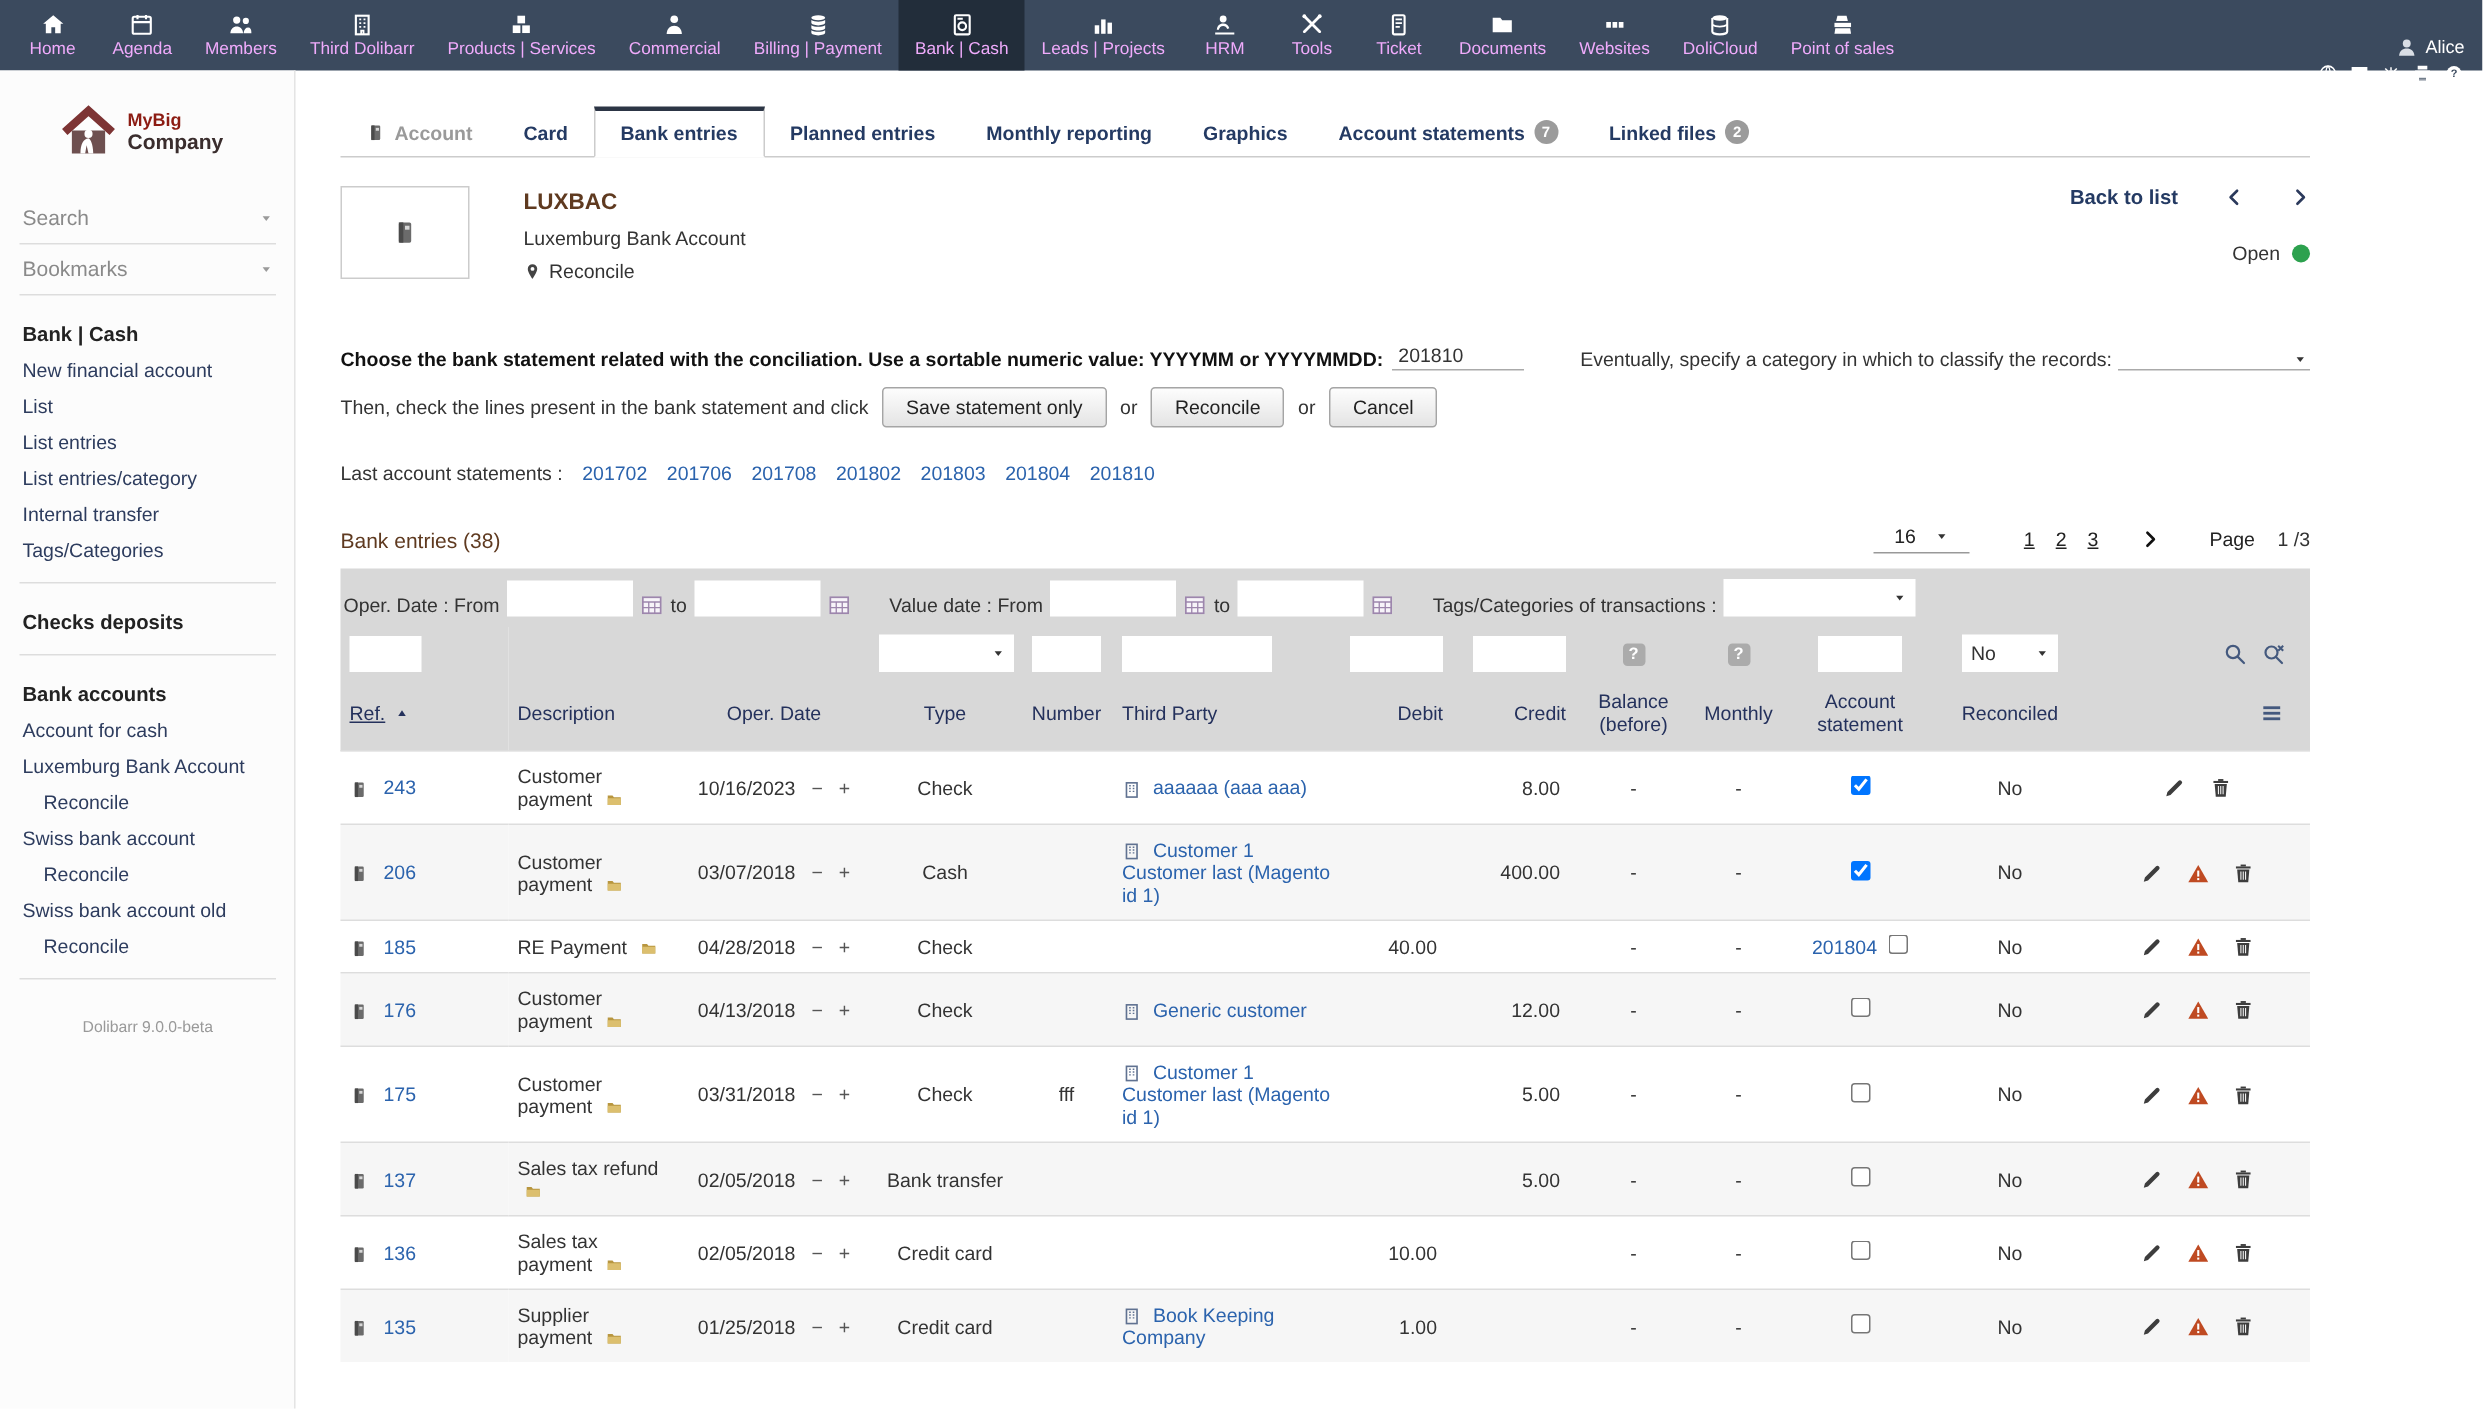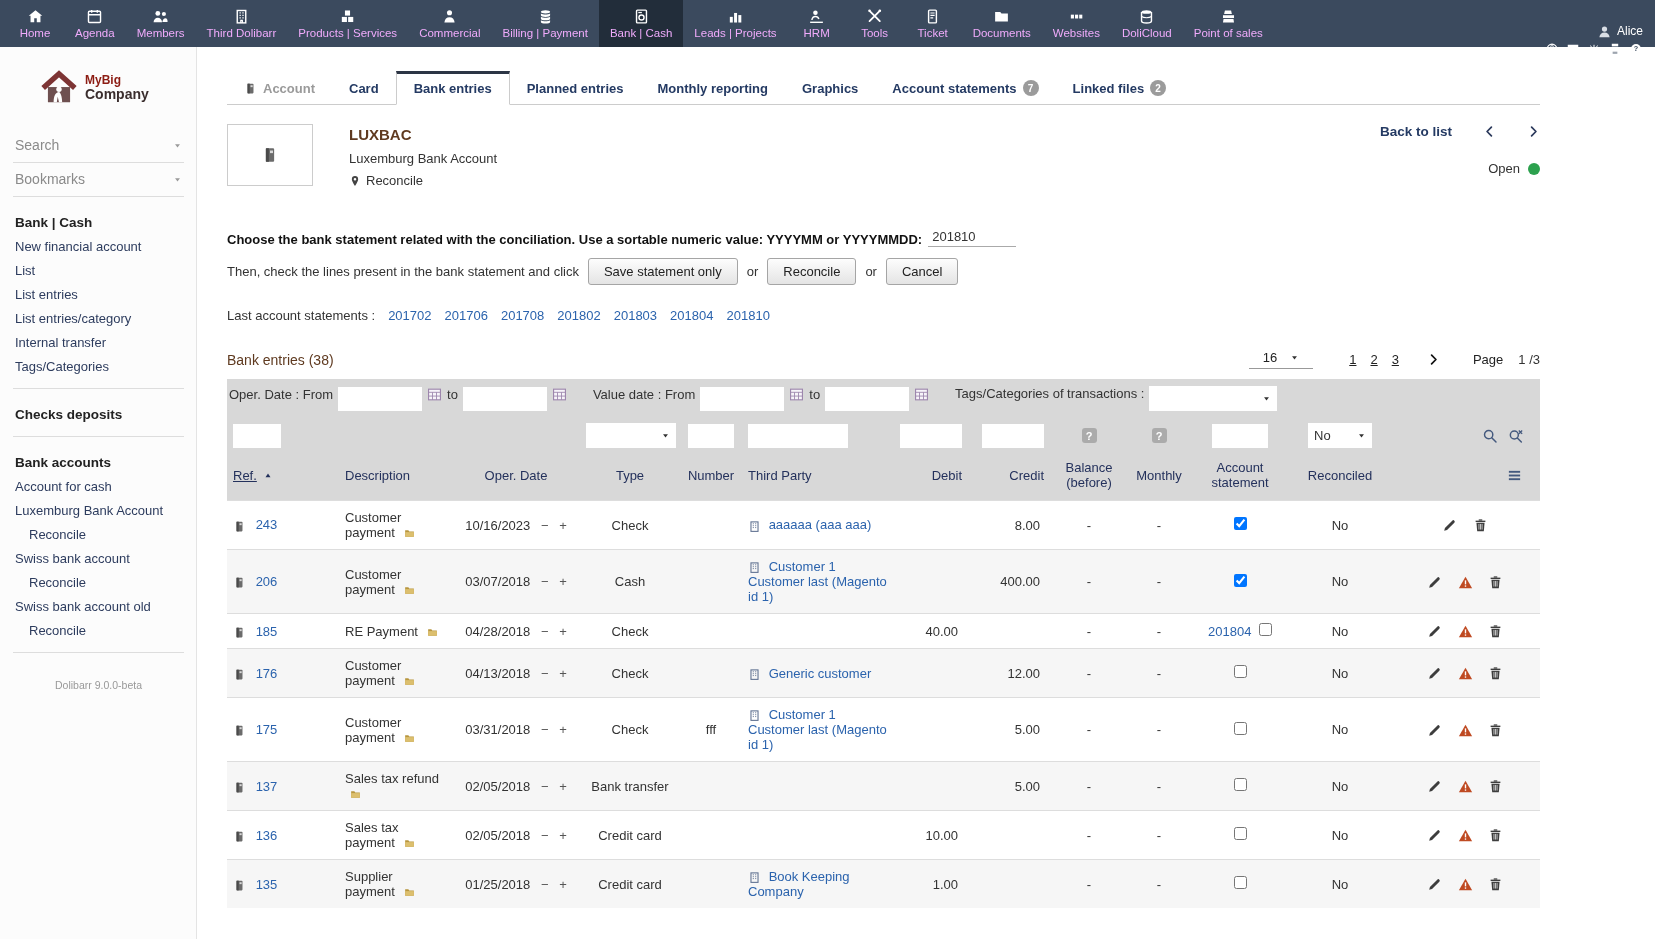--- a/index.html
+++ b/index.html
@@ -94,21 +94,21 @@
   .pnum { color:#222; padding:0 7px; }
   .pnum.current { text-decoration:underline; }
   .pnext { width:13px; height:13px; color:#111; margin:0 6px; }
   .plabel { margin-left:12px; color:#222; }
 
   
   table.grid { margin-top:10px; width:1313px; border-collapse:collapse; table-layout:fixed; }
   thead { background:#d8d8d8; }
   thead td { vertical-align:middle; }
   .f1 { display:flex; align-items:center; padding:7px 2px; }
-  .f1g { display:flex; align-items:flex-start; gap:5px; margin-right:26px; white-space:nowrap; color:#333; }
+  .f1g { display:flex; align-items:flex-end; gap:5px; margin-right:26px; white-space:nowrap; color:#333; }
   .finput { height:24px; width:84px; border:none; background:#fff; font-family:inherit; font-size:13px; padding:0 4px; }
   .cal { width:15px; height:15px; }
   .wselect { background:#fff; height:25px; display:inline-flex; align-items:center;
     justify-content:space-between; padding:0 6px; }
   .tinput { height:24px; border:none; background:#fff; font-family:inherit; font-size:13px; padding:0 4px; }
   .w48{width:48px} .w46{width:46px} .w100{width:100px} .w62{width:62px} .w56{width:56px}
   .w90{width:90px} .w64{width:64px} .w128{width:128px}
   .frow td { padding:5px 6px 10px; }
   .qmark { background:#ababab; color:#fff; width:15px; height:15px; border-radius:3px; font-size:11px;
     display:inline-flex; align-items:center; justify-content:center; font-weight:bold; }
@@ -499,20 +499,30 @@
         <span data-interactable="false">Open</span>
         <span class="greendot" data-interactable="false"></span>
       </div>
     </div>
   </div>
 
   <div class="recform" data-interactable="false">
     <div class="recline1">
       <span class="recbold" data-interactable="false">Choose the bank statement related with the conciliation. Use a sortable numeric value: YYYYMM or YYYYMMDD:</span>
       <input class="stmt-input" data-interactable="true" value="201810" style="">
+      <span class="catright">
+        <span data-interactable="false">Eventually, specify a category in which to classify the records:</span>
+        <span class="ul-select" data-interactable="true">
+          <span class="icon" data-interactable="false">
+              <svg viewBox="0 0 24 24" aria-hidden="true">
+                <path d="M5.5 8.5h13L12 17z" fill="currentColor"></path>
+              </svg>
+            </span>
+        </span>
+      </span>
     </div>
     <div class="recline2">
       <span data-interactable="false">Then, check the lines present in the bank statement and click</span>
       <button class="btn" data-interactable="true">Save statement only</button>
       <span data-interactable="false">or</span>
       <button class="btn" data-interactable="true">Reconcile</button>
       <span data-interactable="false">or</span>
       <button class="btn" data-interactable="true">Cancel</button>
     </div>
     <div class="recline3">

